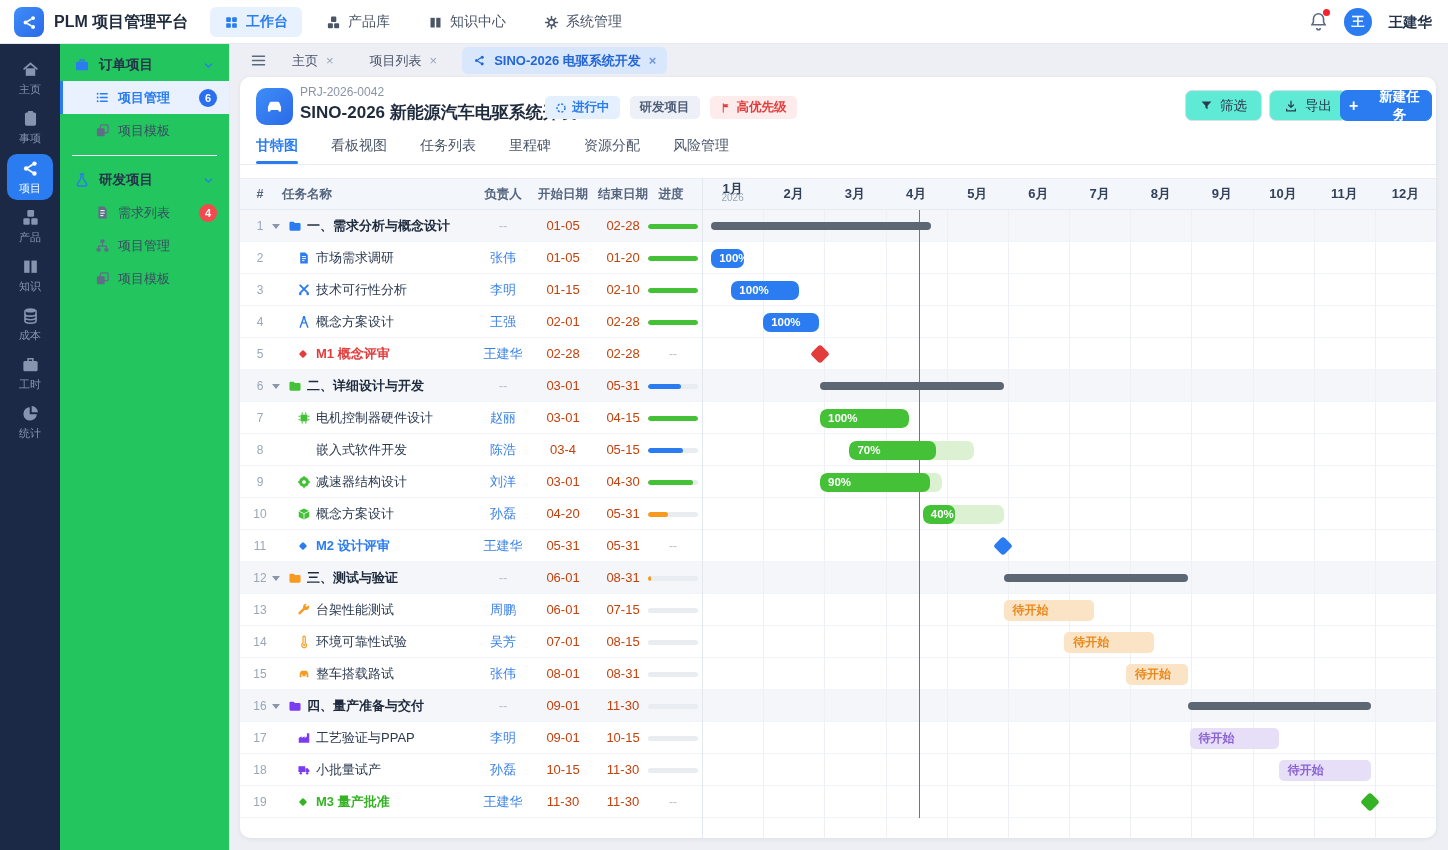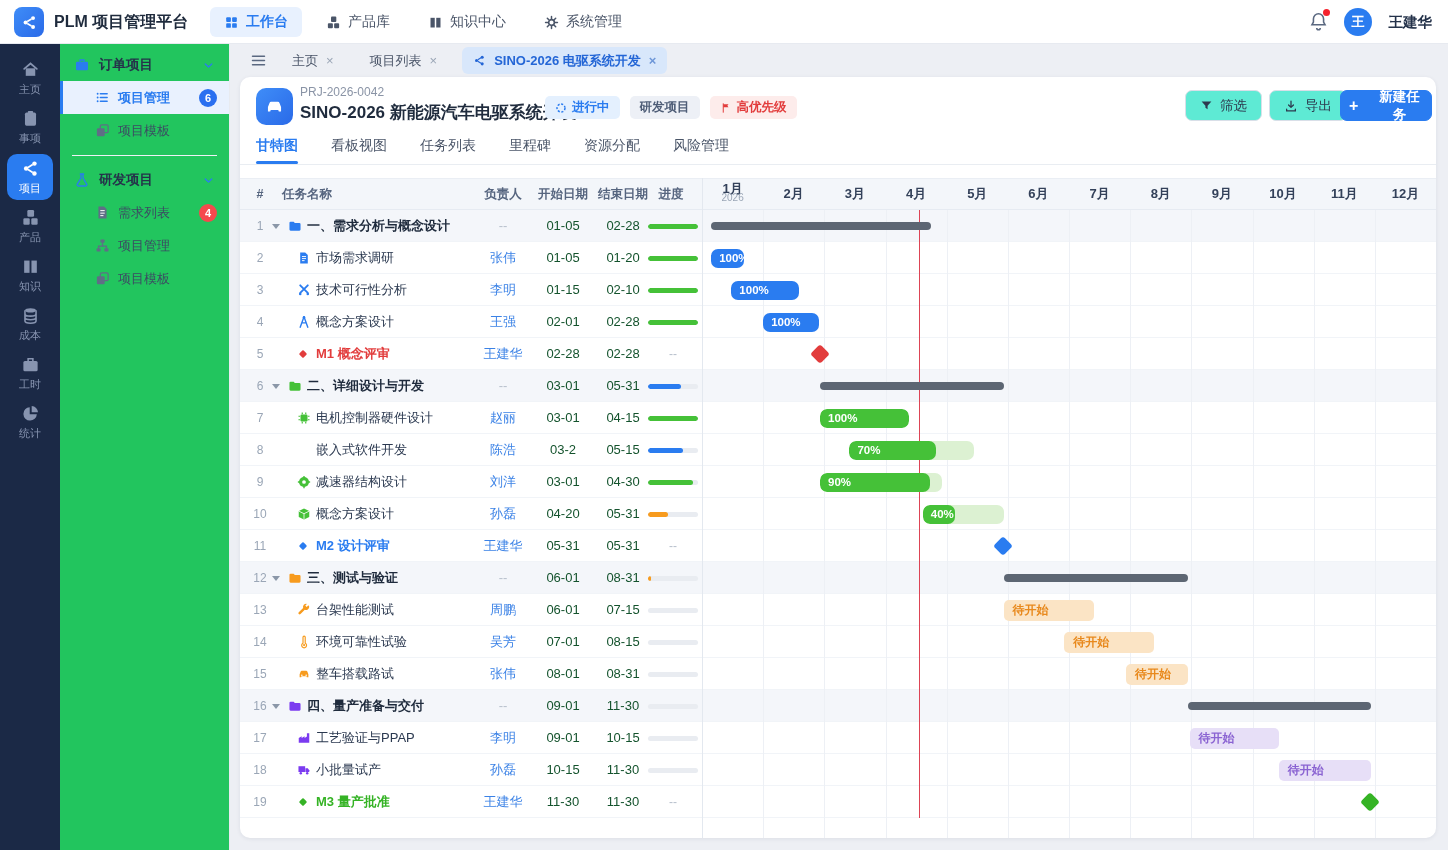--- a/index.html
+++ b/index.html
@@ -79,21 +79,21 @@
   .pane-div{position:absolute;top:0;bottom:0;width:1px;background:#e3e8ef;z-index:6;}
   .row{position:absolute;left:0;width:100%;height:32px;border-bottom:1px solid #f1f4f8;cursor:pointer;}
   .row.group{background:#f4f6fa;}
   .c{position:absolute;top:0;height:32px;line-height:32px;font-size:13px;}
   .c-num{color:#9aa6b6;font-size:12px;text-align:center;}
   .caret{position:absolute;top:14px;width:0;height:0;border-left:4px solid transparent;border-right:4px solid transparent;border-top:5px solid #8b97a8;cursor:pointer;}
   .c-name{color:#2b3950;white-space:nowrap;}
   .c-name.bold{font-weight:700;color:#1f2b3d;}
   .c-owner{color:#3b82e6;text-align:center;cursor:pointer;}
   .c-owner.none{color:#b7c0cc;cursor:default;}
-  .c-date{color:#14532d;text-align:center;}
+  .c-date{color:#c2410c;text-align:center;}
   .ptrack{position:absolute;top:14px;height:5px;border-radius:3px;background:#e9ecf1;overflow:hidden;}
   .pfill{height:100%;border-radius:3px;}
   .pnone{position:absolute;top:0;height:32px;line-height:32px;color:#b7c0cc;font-size:12px;text-align:center;}
   .today{position:absolute;width:1.5px;background:#dd4455;z-index:2;}
   .gbar{position:absolute;z-index:3;}
   .bar-sum{height:8px;border-radius:4px;background:#5d6673;}
   .bar-solid{height:19px;border-radius:7px;font-size:11.5px;font-weight:700;color:#fff;line-height:19px;padding-left:8px;white-space:nowrap;overflow:hidden;}
   .bar-track{height:19px;border-radius:7px;overflow:hidden;}
   .bar-in{height:100%;border-radius:7px;font-size:11.5px;font-weight:700;color:#fff;line-height:19px;padding-left:8px;white-space:nowrap;}
   .bar-pend{height:21px;border-radius:5px;font-size:12px;font-weight:600;line-height:21px;padding-left:9px;white-space:nowrap;overflow:hidden;}
@@ -558,21 +558,21 @@
             <div class="bar-in" style="width:100%;background:#45c138">100%</div>
           </div>
         </div>
         <div class="row" style="top:256px">
           <div class="c c-num" style="left:10px;width:20px">8</div>
           <span class="ic" style="position:absolute;left:57px;top:9px;color:#45c138">
             <svg viewBox="0 0 24 24" width="14" height="14" fill="currentColor">undefined</svg>
           </span>
           <div class="c c-name" style="left:76px">嵌入式软件开发</div>
           <div class="c c-owner" style="left:233px;width:60px">陈浩</div>
-          <div class="c c-date" style="left:293px;width:60px">03-2</div>
+          <div class="c c-date" style="left:293px;width:60px">03-4</div>
           <div class="c c-date" style="left:353px;width:60px">05-15</div>
           <div class="ptrack" style="left:408px;width:50px">
             <div class="pfill" style="width:70%;background:#2a7cf0"></div>
           </div>
           <div class="gbar bar-track" style="left:609.4197px;top:7px;width:124.17510000000001px;background:#dcf1d2">
             <div class="bar-in" style="width:70%;background:#45c138">70%</div>
           </div>
         </div>
         <div class="row" style="top:288px">
           <div class="c c-num" style="left:10px;width:20px">9</div>

